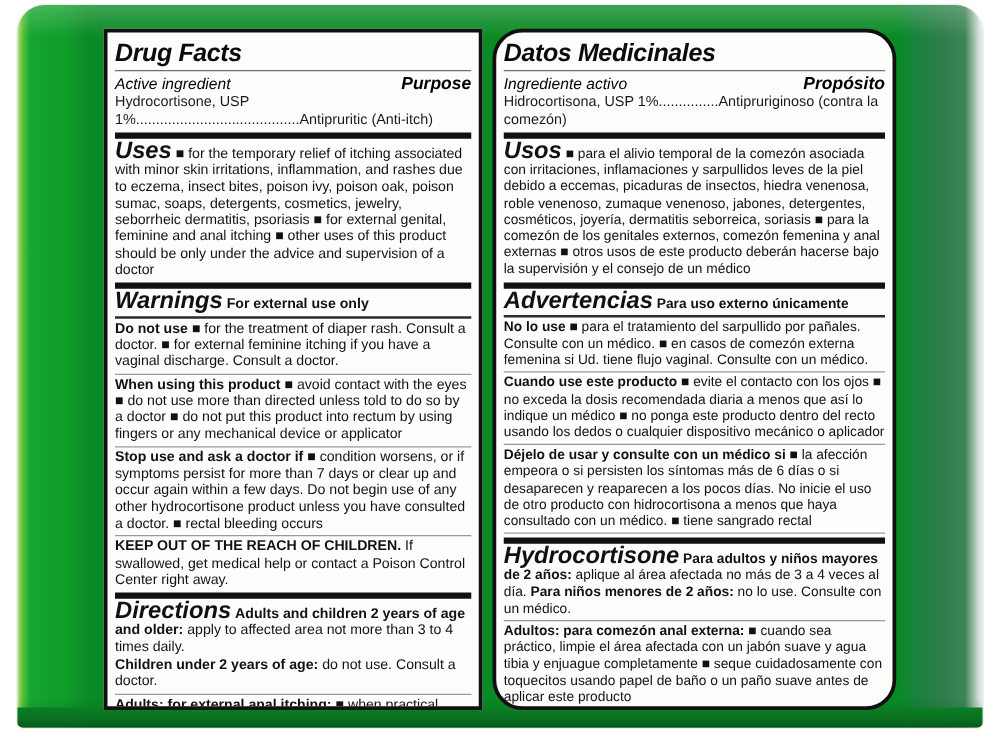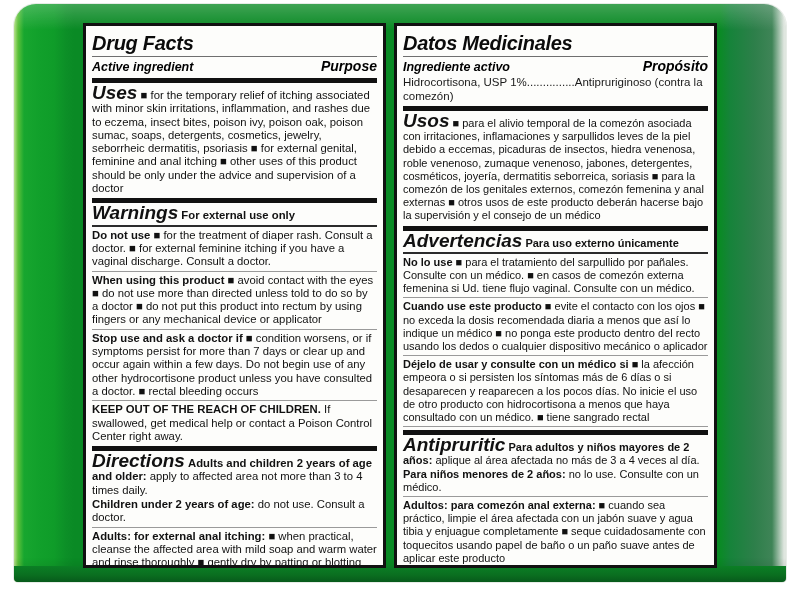--- a/index.html
+++ b/index.html
@@ -41,39 +41,39 @@
     position:absolute;left:83px;top:23px;width:634px;height:545px;
   }
   .col{
     position:absolute;top:0;height:545px;
     background:#fdfdfb;
     border:3px solid #111111;
     box-sizing:border-box;
     overflow:hidden;
   }
   .col.left{left:0;width:303px;}
-  .col.right{left:311px;width:323px;}
+  .col.right{left:311px;width:323px;border-radius:24px;}
 
   .pad{padding:4px 6px 0 6px;}
 
   
   .title{
     font-style:italic;font-weight:bold;
     font-size:20px;line-height:23px;
     letter-spacing:-.3px;
     margin:2px 0 1px 0;
     color:#0b0b0b;
   }
   .rule-thin{height:1px;background:#6f6f6f;margin:1px 0 2px 0;}
   .rule-med{height:2px;background:#2b2b2b;margin:2px 0 2px 0;}
   .rule-thick{height:5px;background:#111111;margin:3px 0 3px 0;}
   .rule-hair{height:1px;background:#9a9a9a;margin:2px 0 2px 0;}
 
   .ai-row{display:flex;justify-content:space-between;align-items:baseline;}
-  .ai-label{font-style:italic;font-weight:bold;font-size:12.5px;line-height:15px;}
+  .ai-label{font-style:italic;font-weight:normal;font-size:12.5px;line-height:15px;}
   .ai-purpose{font-style:italic;font-weight:bold;font-size:14px;line-height:15px;}
   .ai-value{font-size:11.5px;line-height:14px;color:#1a1a1a;}
 
   .sec{font-size:11.3px;line-height:13.3px;color:#111;}
   .sec.sp{font-size:11.0px;line-height:13.2px;}
   .hd-it{font-style:italic;font-weight:bold;font-size:19px;}
   .b{font-weight:bold;}
   .blk{margin:0 0 1px 0;}
 </style>
 </head>
@@ -89,20 +89,21 @@
 
     <div class="col left">
       <div class="pad">
         <div class="title">Drug Facts</div>
         <div class="rule-thin"></div>
 
         <div class="ai-row">
           <span class="ai-label">Active ingredient</span>
           <span class="ai-purpose">Purpose</span>
         </div>
+        <div class="ai-value">Hydrocortisone, USP 1%.........................................Antipruritic (Anti-itch)</div>
 
         <div class="rule-thick"></div>
 
         <div class="sec">
           <span class="hd-it">Uses</span>
           <span>■ for the temporary relief of itching associated with minor skin irritations, inflammation, and rashes due to eczema, insect bites, poison ivy, poison oak, poison sumac, soaps, detergents, cosmetics, jewelry, seborrheic dermatitis, psoriasis ■ for external genital, feminine and anal itching ■ other uses of this product should be only under the advice and supervision of a doctor</span>
         </div>
 
         <div class="rule-thick"></div>
 
@@ -190,21 +191,21 @@
         <div class="rule-hair"></div>
         <div class="sec sp blk">
           <span class="b">Déjelo de usar y consulte con un médico si</span>
           <span>■ la afección empeora o si persisten los síntomas más de 6 días o si desaparecen y reaparecen a los pocos días. No inicie el uso de otro producto con hidrocortisona a menos que haya consultado con un médico. ■ tiene sangrado rectal</span>
         </div>
         <div class="rule-hair"></div>
 
         <div class="rule-thick"></div>
 
         <div class="sec sp blk">
-          <span class="hd-it">Antipruritic</span>
+          <span class="hd-it">Hydrocortisone</span>
           <span class="b">Para adultos y niños mayores de 2 años:</span>
           <span>aplique al área afectada no más de 3 a 4 veces al día. </span><span class="b">Para niños menores de 2 años:</span>
           <span>no lo use. Consulte con un médico.</span>
         </div>
         <div class="rule-hair"></div>
         <div class="sec sp blk">
           <span class="b">Adultos: para comezón anal externa:</span>
           <span>■ cuando sea práctico, limpie el área afectada con un jabón suave y agua tibia y enjuague completamente ■ seque cuidadosamente con toquecitos usando papel de baño o un paño suave antes de aplicar este producto </span>
         </div>
 

